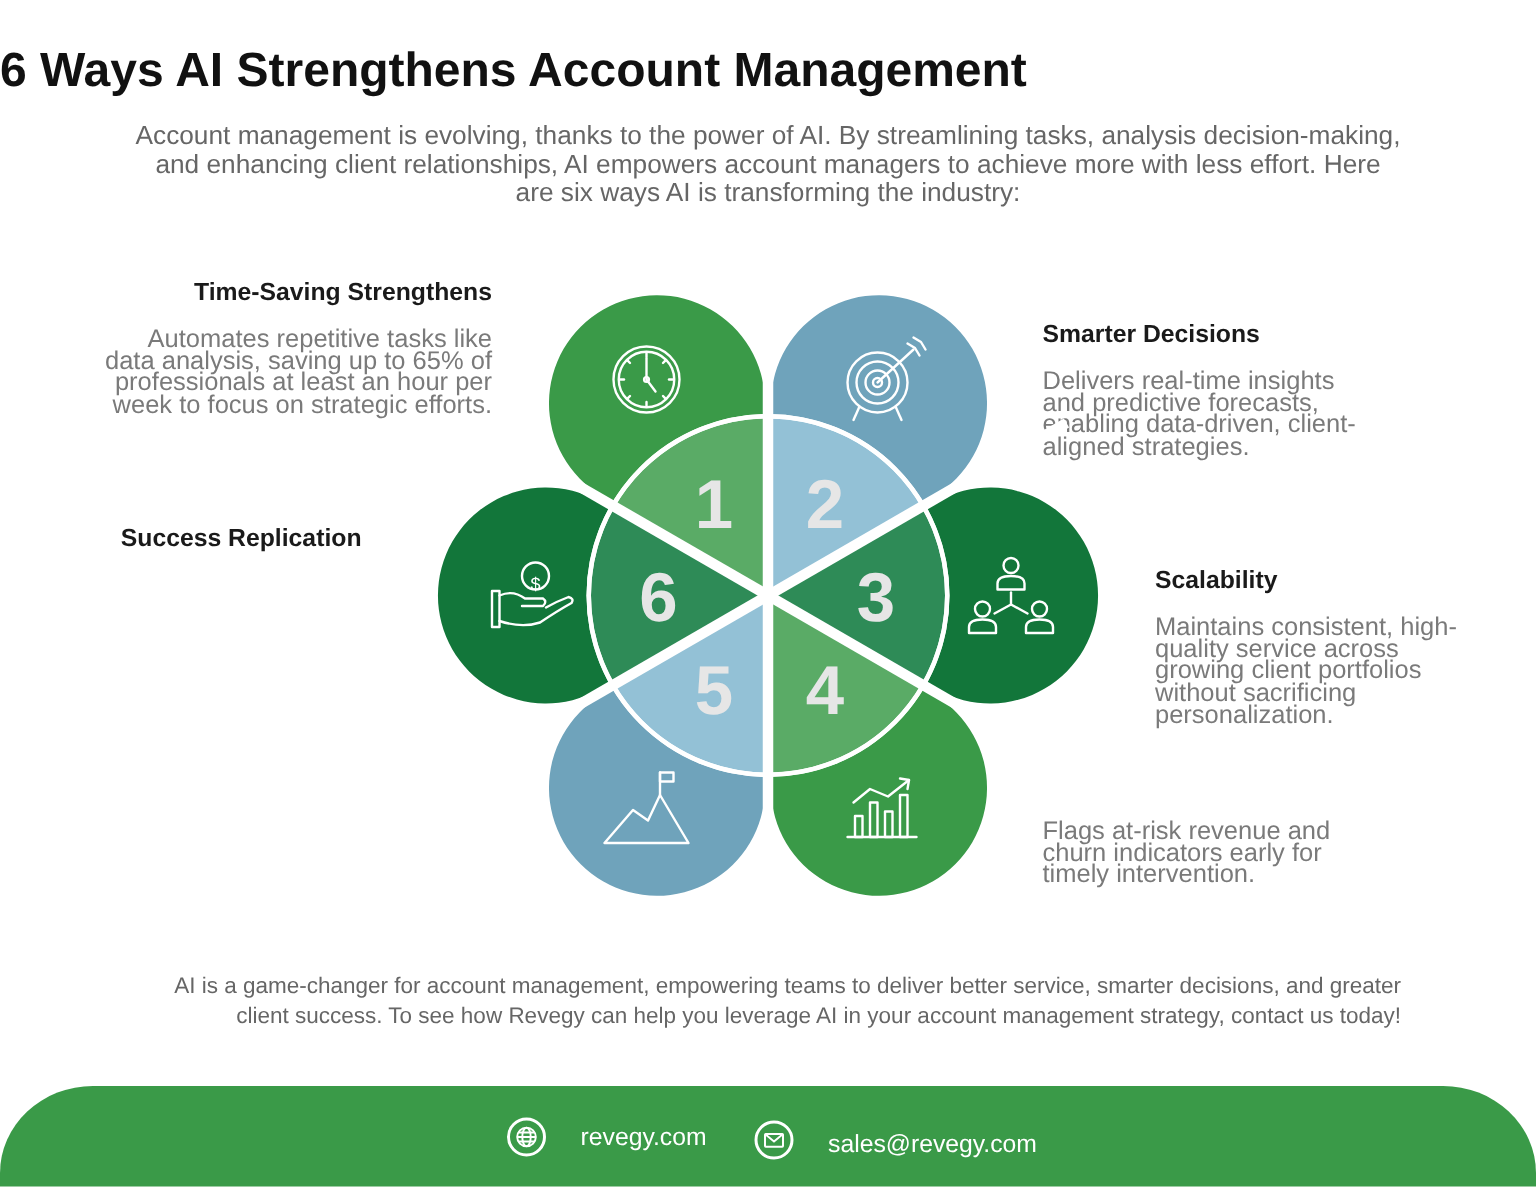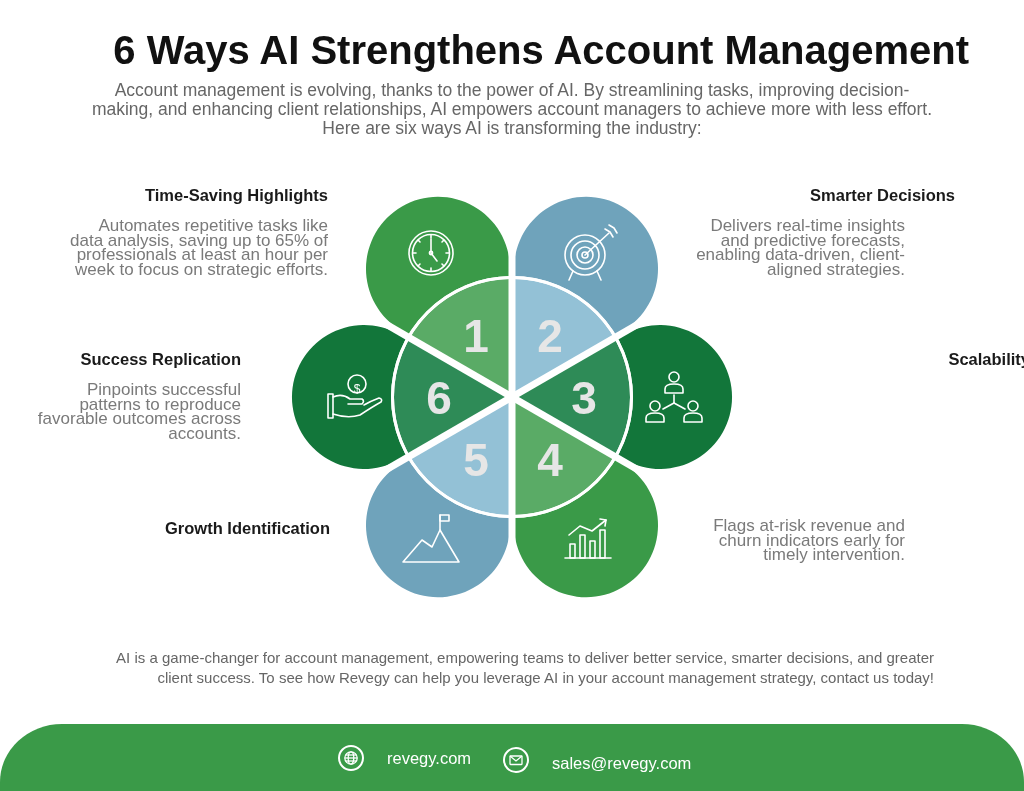--- a/index.html
+++ b/index.html
@@ -1,63 +1,62 @@
 <!DOCTYPE html>
 <html><head>
 <meta charset="utf-8">
 <style>
   html, body { margin:0; padding:0; background:#ffffff; }
   body { width:1024px; height:791px; position:relative; overflow:hidden; font-family:"DejaVu Sans", sans-serif; }
-  .title { position:absolute; left:0; top:28px; width:969px; text-align:right; font-family:"Liberation Sans", sans-serif; font-weight:700; font-size:40px; color:#111; letter-spacing:0px; }
+  .title { position:absolute; left:0; top:28px; width:969px; text-align:left; font-family:"Liberation Sans", sans-serif; font-weight:700; font-size:32px; color:#111; letter-spacing:0px; }
   .intro { position:absolute; left:90px; top:81px; width:844px; text-align:center; font-family:"Liberation Sans", sans-serif; font-size:17.5px; line-height:19px; color:#666; }
   .feat { position:absolute; width:260px; }
   .feat h3 { margin:0 0 14px 0; font-family:"Liberation Sans", sans-serif; font-weight:700; font-size:16.5px; color:#1a1a1a; }
   .feat p { margin:0; font-family:"Liberation Sans", sans-serif; font-size:17px; line-height:14.7px; color:#7a7a7a; }
   .feat.left { text-align:right; }
-  .feat.right { text-align:right; }
+  .feat.right { text-align:left;margin-top:28px; }
   #f1 { left:68px; top:186px; }
   #f2 { left:695px; top:186px; }
   #f6 { left:-19px; top:350px; }
   #f3 { left:770px; top:350px; }
   #f5 { left:70px; top:519px; }
   #f4 { left:695px; top:519px; }
   .flower { position:absolute; left:0; top:0; }
   .closing { position:absolute; left:90px; top:648px; width:844px; text-align:right; font-family:"Liberation Sans", sans-serif; font-size:15px; line-height:19.5px; color:#666; }
   .footer { position:absolute; left:0; top:724px; width:1024px; height:80px; background:#3a9a48; border-top-left-radius:62px 58px; border-top-right-radius:62px 58px; }
   .contact { position:absolute; top:743px; height:30px; display:flex; align-items:center; gap:23px; color:#fff; font-family:"Liberation Sans", sans-serif; font-size:16.5px; }
   .contact .ic { width:26px; height:26px; border:2px solid #fff; border-radius:50%; box-sizing:border-box; display:flex; align-items:center; justify-content:center; }
   #c-web { left:338px; }
   #c-mail { left:503px;align-items:flex-end; }
 </style>
 </head>
 <body>
 
 <div class="title">6 Ways AI Strengthens Account Management</div>
-<div class="intro">Account management is evolving, thanks to the power of AI. By streamlining tasks, improving decision-making, and enhancing client relationships, AI empowers account managers to achieve more with less effort. Here are six ways AI is transforming the industry:</div>
+<div class="intro">Account management is evolving, thanks to the power of AI. By streamlining tasks, analysis decision-making, and enhancing client relationships, AI empowers account managers to achieve more with less effort. Here are six ways AI is transforming the industry:</div>
 
 <div class="feat left" id="f1">
-  <h3>Time-Saving Highlights</h3>
+  <h3>Time-Saving Strengthens</h3>
   <p>Automates repetitive tasks like data analysis, saving up to 65% of professionals at least an hour per week to focus on strategic efforts.</p>
 </div>
 <div class="feat right" id="f2">
   <h3>Smarter Decisions</h3>
   <p style="width:210px">Delivers real-time insights and predictive forecasts, enabling data-driven, client-aligned strategies.</p>
 </div>
 <div class="feat right" id="f3">
   <h3>Scalability</h3>
+  <p style="width:225px">Maintains consistent, high-quality service across growing client portfolios without sacrificing personalization.</p>
 </div>
 <div class="feat right" id="f4">
   <p style="width:210px">Flags at-risk revenue and churn indicators early for timely intervention.</p>
 </div>
 <div class="feat left" id="f5">
-  <h3>Growth Identification</h3>
 </div>
 <div class="feat left" id="f6">
   <h3>Success Replication</h3>
-  <p style="margin-left:50px">Pinpoints successful patterns to reproduce favorable outcomes across accounts.</p>
 </div>
 
 <svg class="flower" width="1024" height="791" viewBox="0 0 1024 791">
   <defs>
 
     <path id="petal" d="M0,0 L113,-62.9 A72,72 0 1,1 113,62.9 Z"></path>
   </defs>
   <g transform="translate(512,397)">
 
     <g>

